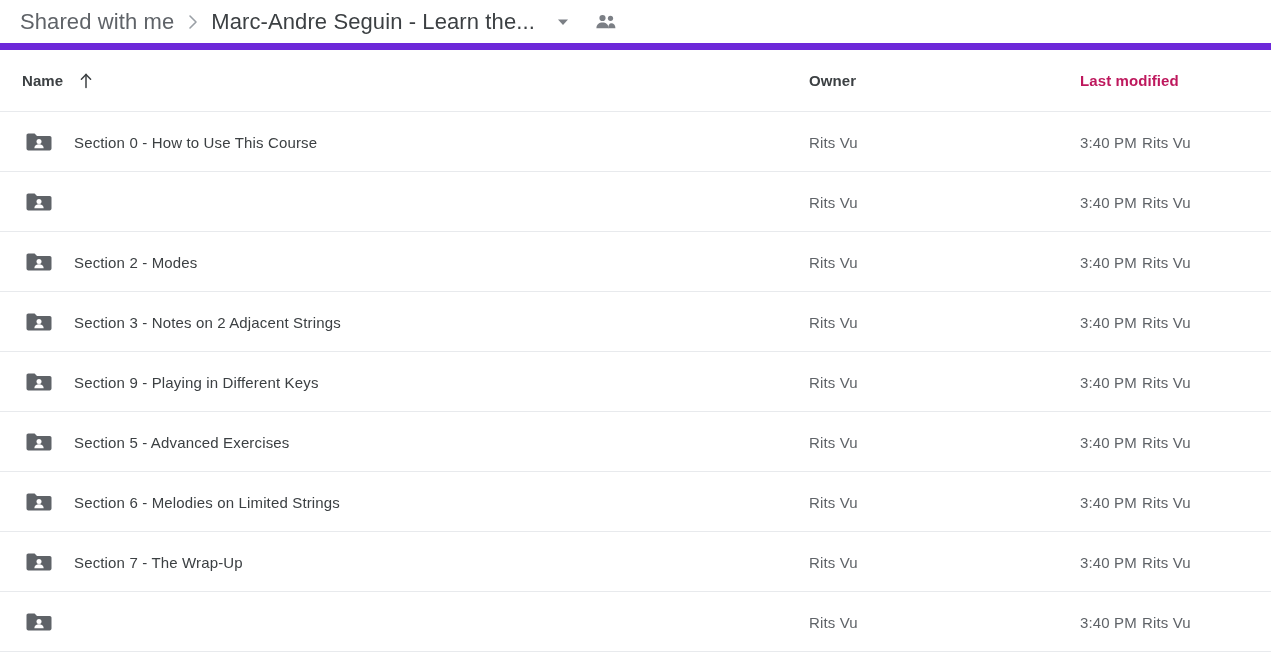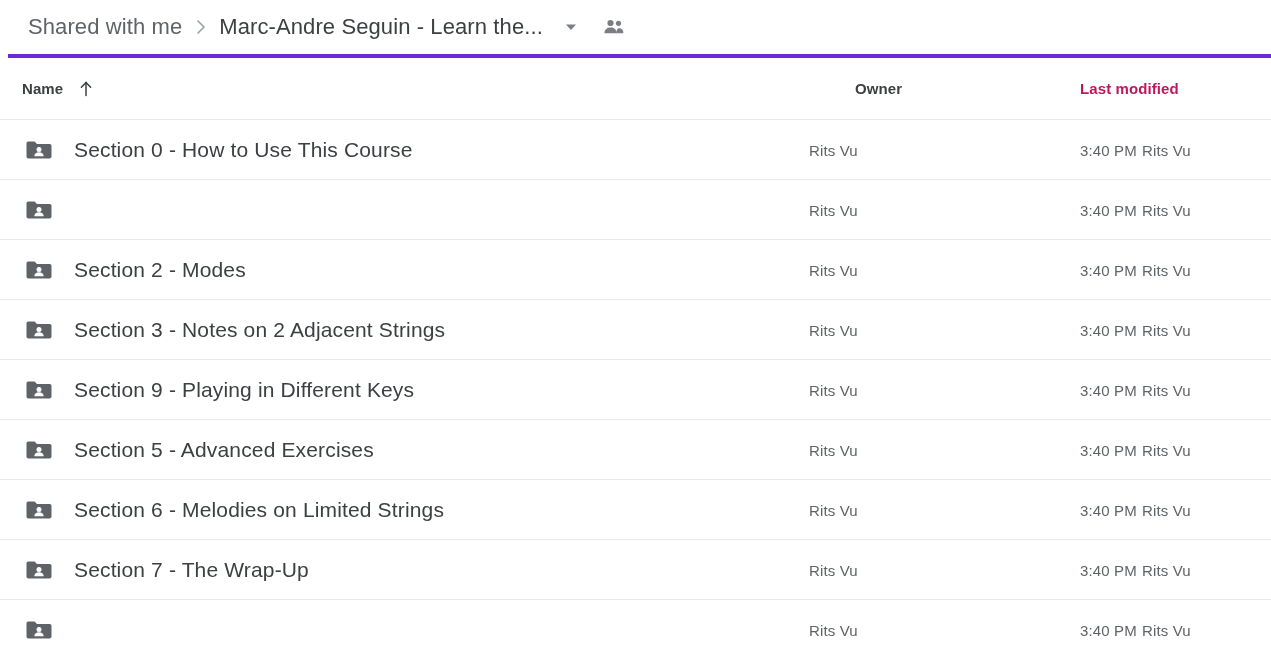--- a/index.html
+++ b/index.html
@@ -8,27 +8,26 @@
     padding: 0;
     width: 1271px;
     height: 654px;
     background: #ffffff;
     font-family: "Liberation Sans", sans-serif;
     -webkit-font-smoothing: antialiased;
   }
 
   
   .breadcrumb-bar {
-    height: 58px;
+    height: 50px;
     display: flex;
     align-items: center;
     padding: 0 0 0 20px;
-    border-bottom: 4px solid #6d28d9;
+    border-bottom: 7px solid #6d28d9;
     background: #ffffff;
-    margin-left: 8px;
   }
   .crumb-parent {
     font-size: 22px;
     color: #5f6368;
     letter-spacing: 0.1px;
     white-space: nowrap;
   }
   .crumb-sep {
     margin: 0 11px 0 12px;
     color: #9aa0a6;
@@ -91,21 +90,20 @@
     height: 18px;
   }
   .sort-arrow svg { display: block; }
   .col-owner {
     position: absolute;
     left: 809px;
     font-size: 15px;
     font-weight: bold;
     color: #3c4043;
     letter-spacing: 0.1px;
-    margin-left: 46px;
   }
   .col-modified {
     position: absolute;
     left: 1080px;
     font-size: 15px;
     font-weight: bold;
     color: #be185d;
     letter-spacing: 0.1px;
   }
 
@@ -129,21 +127,21 @@
     align-items: center;
     justify-content: center;
   }
   .row-icon svg { display: block; }
 
   .row-name {
     position: absolute;
     left: 74px;
     top: 50%;
     transform: translateY(-50%);
-    font-size: 21px;
+    font-size: 15px;
     color: #3c4043;
     letter-spacing: 0.15px;
     white-space: nowrap;
   }
   .row-owner {
     position: absolute;
     left: 809px;
     top: 50%;
     transform: translateY(-50%);
     font-size: 15px;

